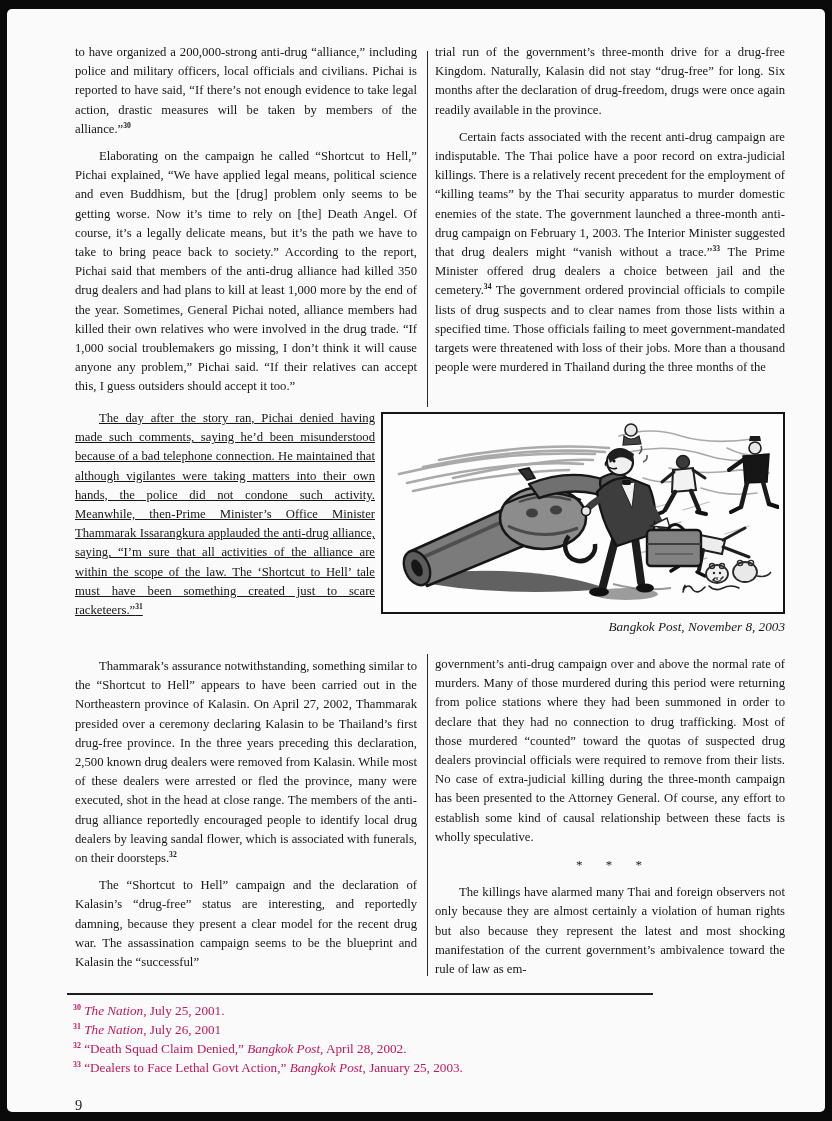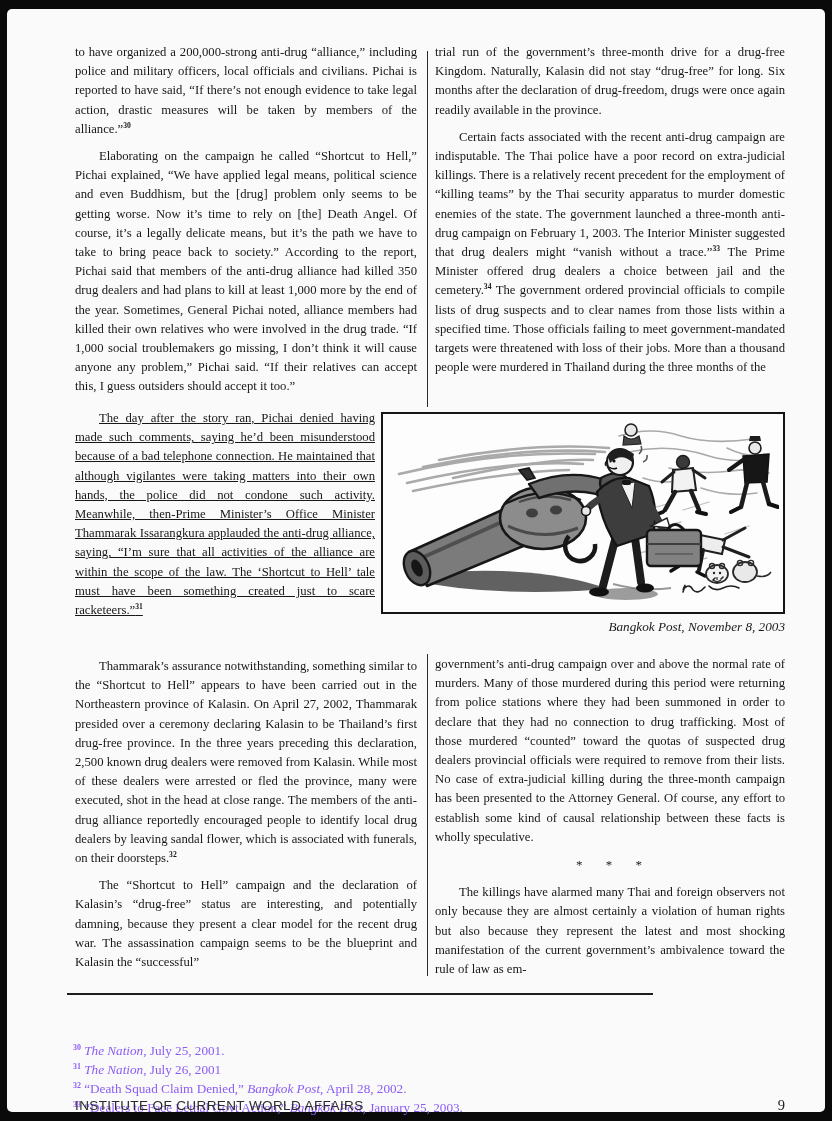--- a/index.html
+++ b/index.html
@@ -32,21 +32,21 @@
     margin:0;background:#fdfdfd;border:2px solid #151515;
   }
   .caption{
     position:absolute;left:428px;top:610px;width:350px;
     font-style:italic;font-size:13.2px;color:#1a1a1a;text-align:right;
   }
   
   .stars{text-align:center;text-indent:0;margin:5px 0 9px 0;word-spacing:16px;font-size:13px;letter-spacing:2px;}
   
   .fnrule{position:absolute;left:60px;top:984px;width:586px;height:2px;background:#1d1d1d;}
-  .footnotes{position:absolute;left:66px;top:992px;width:700px;font-size:13.2px;line-height:19px;color:#8b5cf6;margin-top:40px;}
+  .footnotes{position:absolute;left:66px;top:992px;width:700px;font-size:13.2px;line-height:19px;color:#be185d;}
   .fn{margin:0;}
   .fn i{font-style:italic;}
   
   .pagefooter{
     position:absolute;left:68px;top:1088px;width:710px;
     display:flex;justify-content:space-between;align-items:baseline;
   }
   .institute{
     font-family:"Liberation Sans","DejaVu Sans",sans-serif;
     font-size:13.5px;color:#2a2a2a;letter-spacing:0.4px;
@@ -62,21 +62,21 @@
     <p class="para noindent">to have organized a 200,000-strong anti-drug “alliance,” including police and military officers, local officials and civilians. Pichai is reported to have said, “If there’s not enough evidence to take legal action, drastic measures will be taken by members of the alliance.”<sup>30</sup></p>
     <p class="para">Elaborating on the campaign he called “Shortcut to Hell,” Pichai explained, “We have applied legal means, political science and even Buddhism, but the [drug] problem only seems to be getting worse. Now it’s time to rely on [the] Death Angel. Of course, it’s a legally delicate means, but it’s the path we have to take to bring peace back to society.” According to the report, Pichai said that members of the anti-drug alliance had killed 350 drug dealers and had plans to kill at least 1,000 more by the end of the year. Sometimes, General Pichai noted, alliance members had killed their own relatives who were involved in the drug trade. “If 1,000 social troublemakers go missing, I don’t think it will cause anyone any problem,” Pichai said. “If their relatives can accept this, I guess outsiders should accept it too.”</p>
   </div>
 
   <div class="tblock ln">
     <p class="para">The day after the story ran, Pichai denied having made such comments, saying he’d been misunderstood because of a bad telephone connection. He maintained that although vigilantes were taking matters into their own hands, the police did not condone such activity. Meanwhile, then-Prime Minister’s Office Minister Thammarak Issarangkura applauded the anti-drug alliance, saying, “I’m sure that all activities of the alliance are within the scope of the law. The ‘Shortcut to Hell’ tale must have been something created just to scare racketeers.”<sup>31</sup></p>
   </div>
 
   <div class="tblock ll">
     <p class="para">Thammarak’s assurance notwithstanding, something similar to the “Shortcut to Hell” appears to have been carried out in the Northeastern province of Kalasin. On April 27, 2002, Thammarak presided over a ceremony declaring Kalasin to be Thailand’s first drug-free province. In the three years preceding this declaration, 2,500 known drug dealers were removed from Kalasin. While most of these dealers were arrested or fled the province, many were executed, shot in the head at close range. The members of the anti-drug alliance reportedly encouraged people to identify local drug dealers by leaving sandal flower, which is associated with funerals, on their doorsteps.<sup>32</sup></p>
-    <p class="para">The “Shortcut to Hell” campaign and the declaration of Kalasin’s “drug-free” status are interesting, and potentially damning, because they present a clear model for the recent drug war. The assassination campaign seems to be the blueprint and Kalasin the “successful”</p>
+    <p class="para">The “Shortcut to Hell” campaign and the declaration of Kalasin’s “drug-free” status are interesting, and reportedly damning, because they present a clear model for the recent drug war. The assassination campaign seems to be the blueprint and Kalasin the “successful”</p>
   </div>
 
   <div class="divider seg1"></div>
   <div class="divider seg2"></div>
 
   <div class="tblock rt">
     <p class="para noindent">trial run of the government’s three-month drive for a drug-free Kingdom. Naturally, Kalasin did not stay “drug-free” for long. Six months after the declaration of drug-freedom, drugs were once again readily available in the province.</p>
     <p class="para">Certain facts associated with the recent anti-drug campaign are indisputable. The Thai police have a poor record on extra-judicial killings. There is a relatively recent precedent for the employment of “killing teams” by the Thai security apparatus to murder domestic enemies of the state. The government launched a three-month anti-drug campaign on February 1, 2003. The Interior Minister suggested that drug dealers might “vanish without a trace.”<sup>33</sup> The Prime Minister offered drug dealers a choice between jail and the cemetery.<sup>34</sup> The government ordered provincial officials to compile lists of drug suspects and to clear names from those lists within a specified time. Those officials failing to meet government-mandated targets were threatened with loss of their jobs. More than a thousand people were murdered in Thailand during the three months of the</p>
   </div>
 
@@ -220,17 +220,16 @@
   <div class="fnrule"></div>
 
   <div class="footnotes">
     <p class="fn"><sup>30</sup> <i>The Nation</i>, July 25, 2001.</p>
     <p class="fn"><sup>31</sup> <i>The Nation</i>, July 26, 2001</p>
     <p class="fn"><sup>32</sup> “Death Squad Claim Denied,” <i>Bangkok Post</i>, April 28, 2002.</p>
     <p class="fn"><sup>33</sup> “Dealers to Face Lethal Govt Action,” <i>Bangkok Post</i>, January 25, 2003.</p>
   </div>
 
   <div class="pagefooter">
-    <span class="institute">INSTITUTE OF CURRENT WORLD AFFAIRS</span>
     <span class="pagenum">9</span>
   </div>
 
 </div>
 
 </body></html>

